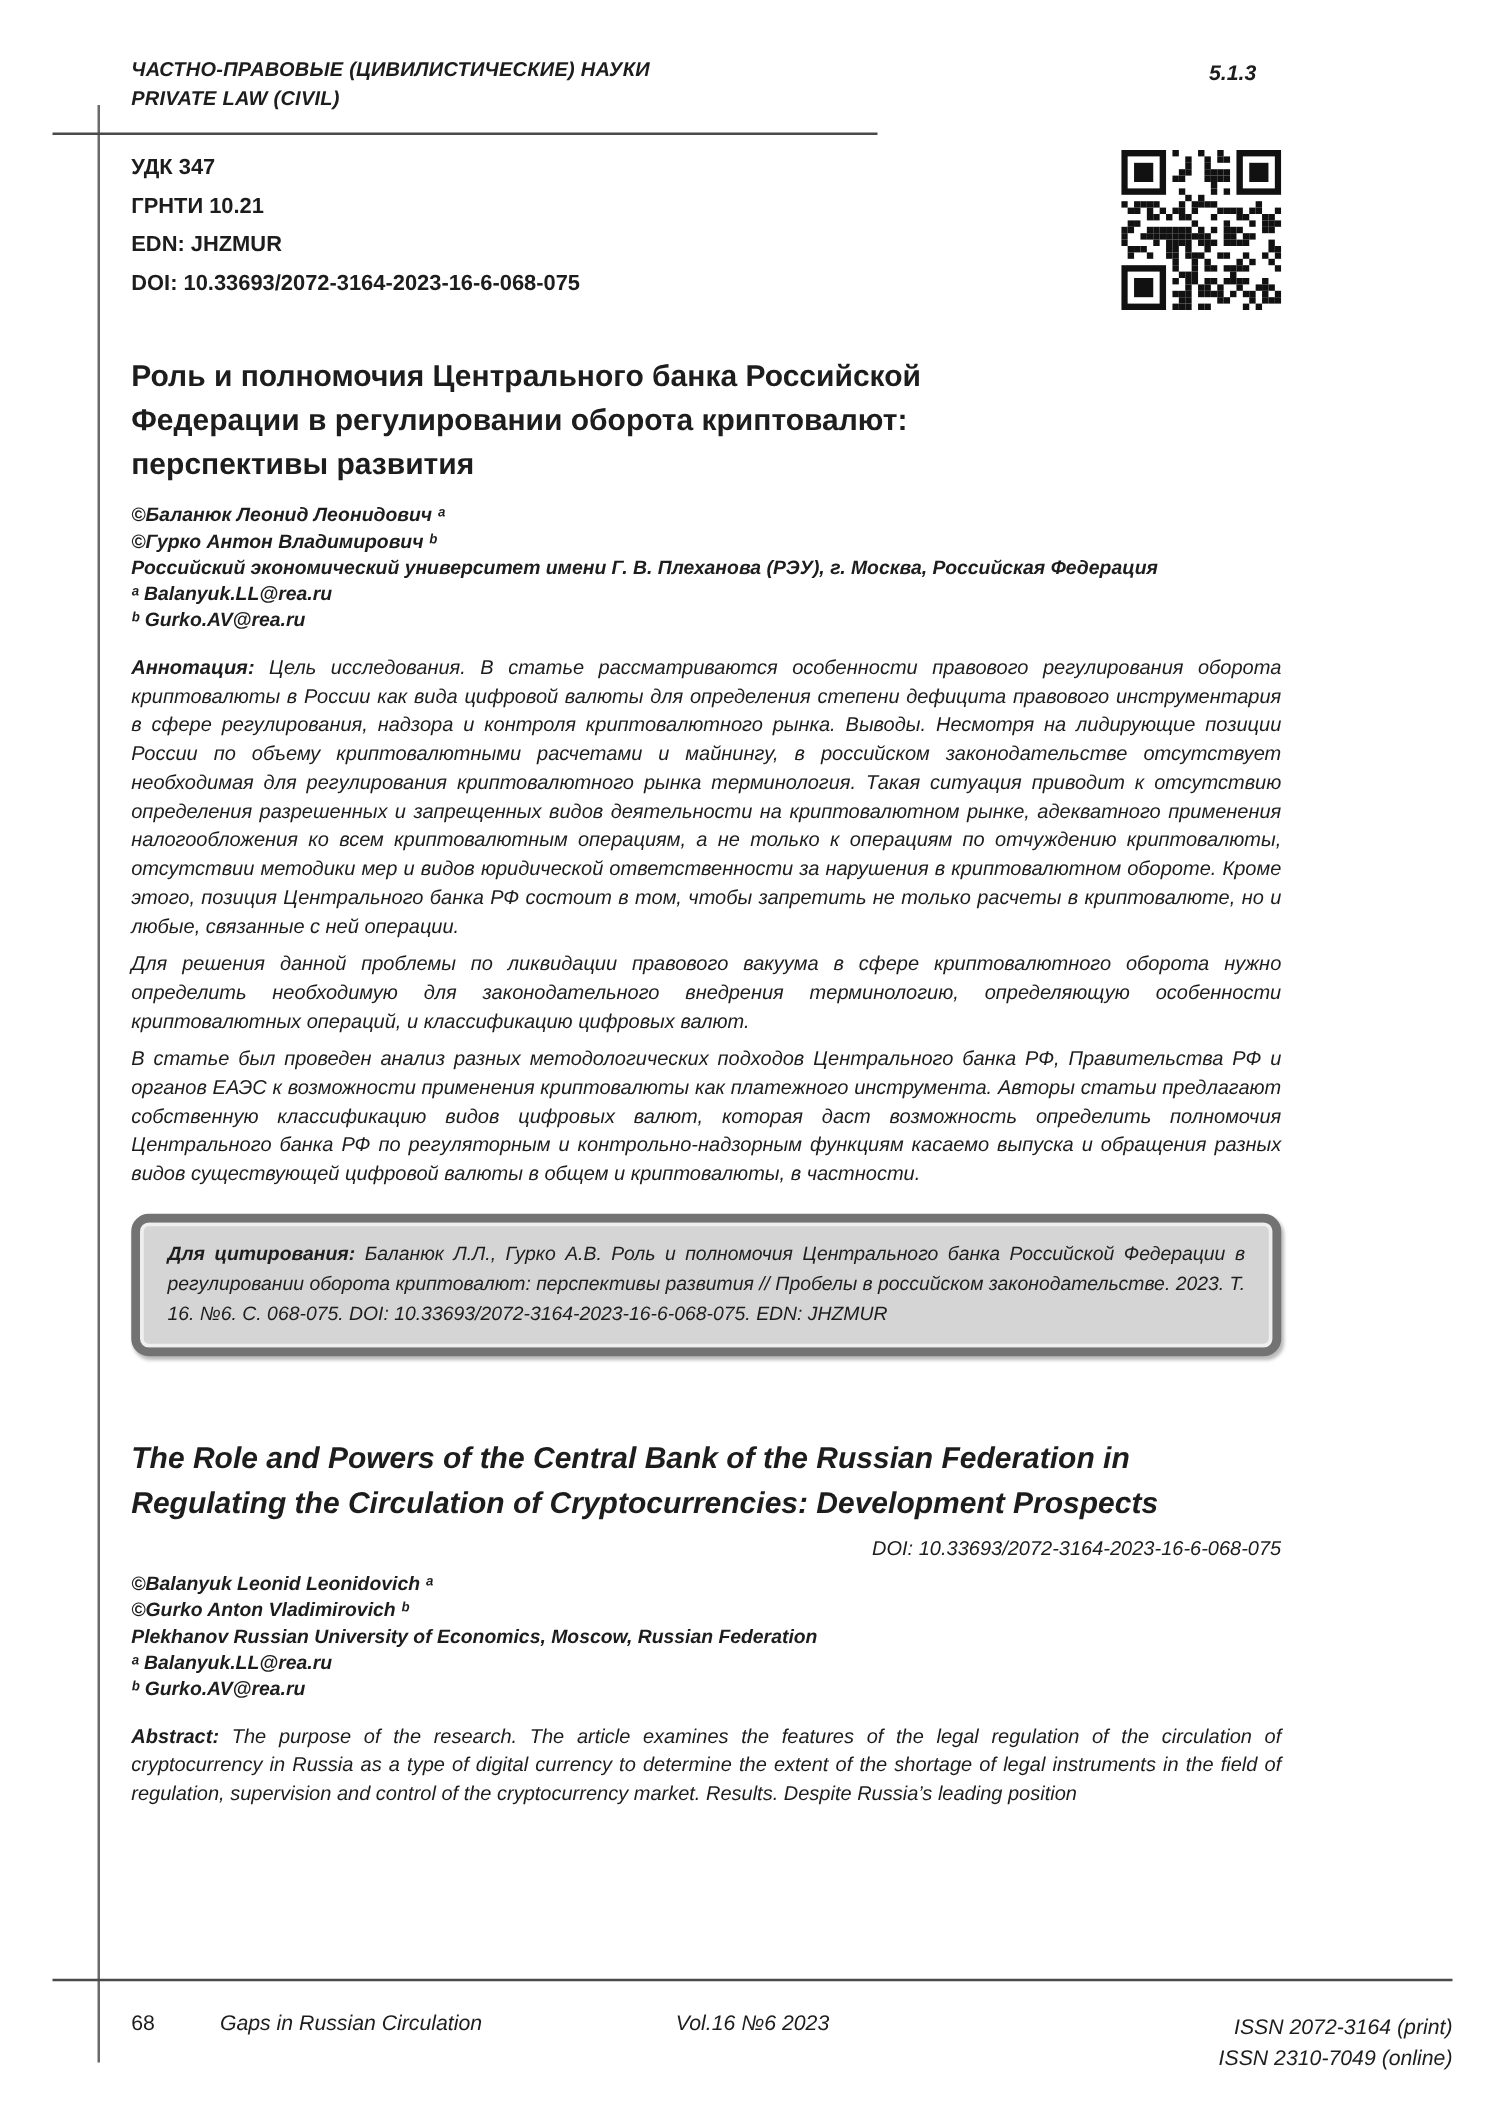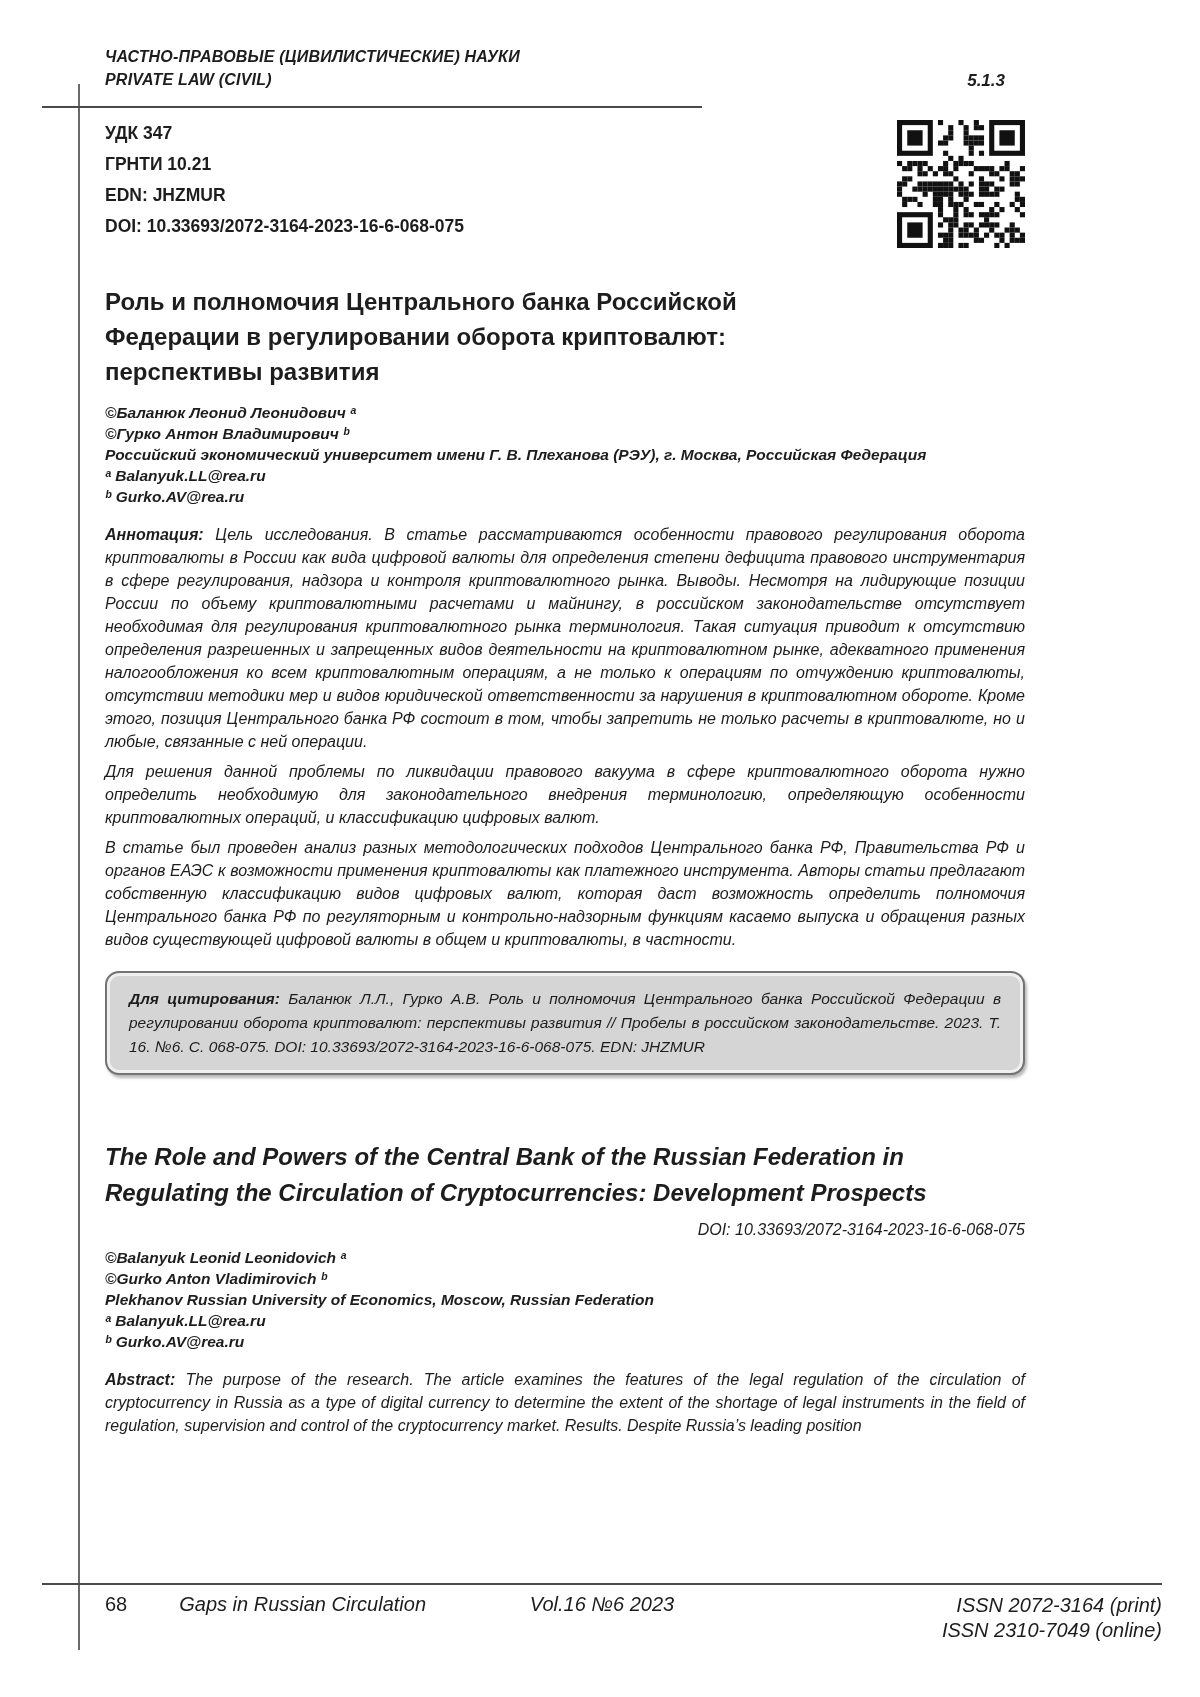--- a/index.html
+++ b/index.html
@@ -5,52 +5,52 @@
   html,body{margin:0;padding:0;background:#fff;}
   .page{
     position:relative;width:1200px;height:1697px;background:#ffffff;
     font-family:"Liberation Sans","DejaVu Sans",sans-serif;color:#1d1d1d;
     overflow:hidden;box-sizing:border-box;
   }
   .content{padding:45px 175px 0 105px;}
   .vrule{position:absolute;left:78px;top:84px;width:2px;height:1566px;background:#6a6a6a;}
   .header-rule{position:absolute;left:42px;top:106px;width:660px;height:2px;background:#4a4a4a;}
 
-  .masthead{display:flex;justify-content:space-between;align-items:flex-end;}
+  .masthead{display:flex;justify-content:space-between;align-items:flex-start;}
   .rubric{font-weight:bold;font-style:italic;font-size:16px;line-height:23px;letter-spacing:.2px;}
   .spec{font-weight:bold;font-style:italic;font-size:17px;padding-top:4px;padding-right:20px;}
 
   .meta-row{display:flex;justify-content:space-between;margin-top:27px;}
   .meta{font-weight:bold;font-size:17.5px;line-height:31px;}
   .qr{width:128px;height:128px;margin-top:2px;}
   .qr svg{width:128px;height:128px;display:block;}
 
   .title-ru{font-size:24px;line-height:35px;font-weight:bold;margin:36px 0 0;white-space:pre-line;}
   .authors{margin-top:13px;font-size:15.5px;line-height:21px;font-weight:bold;font-style:italic;white-space:pre-line;}
 
   .body-p{margin:16px 0 0;font-style:italic;font-size:16px;line-height:23px;text-align:justify;}
   .body-p.cont{margin-top:7px;}
   .lead{font-weight:bold;}
 
   .cite-box{
-    margin-top:20px;background:#d5d5d5;border:2px solid #737373;border-radius:14px;
+    margin-top:20px;background:#d5d5d5;border:7px solid #737373;border-radius:14px;
     box-shadow:inset 0 0 0 3px #efefef, 2px 3px 3px rgba(0,0,0,.28);
     padding:14px 22px;
   }
   .cite-box p{margin:0;font-style:italic;font-size:15.5px;line-height:24px;text-align:justify;}
 
   .title-en{font-size:24px;line-height:36px;font-weight:bold;font-style:italic;margin:64px 0 0;white-space:pre-line;}
   .doi-en{margin-top:10px;text-align:right;font-style:italic;font-size:16px;}
   .authors-en{margin-top:8px;}
 
   footer{
     position:absolute;left:42px;right:38px;top:1583px;
-    border-top:2px solid #4a4a4a;padding-top:8px;
+    border-top:2px solid #4a4a4a;padding-top:24px;
     display:flex;align-items:flex-start;
-    font-size:20px;font-style:italic;
+    font-size:17px;font-style:italic;
   }
   .f-left{flex:1;display:flex;}
   .f-num{font-style:normal;margin-left:63px;}
   .f-journal{margin-left:52px;}
   .f-mid{flex:0 0 auto;}
   .f-right{flex:1;text-align:right;line-height:25px;}
 </style>
 </head>
 <body>
 

